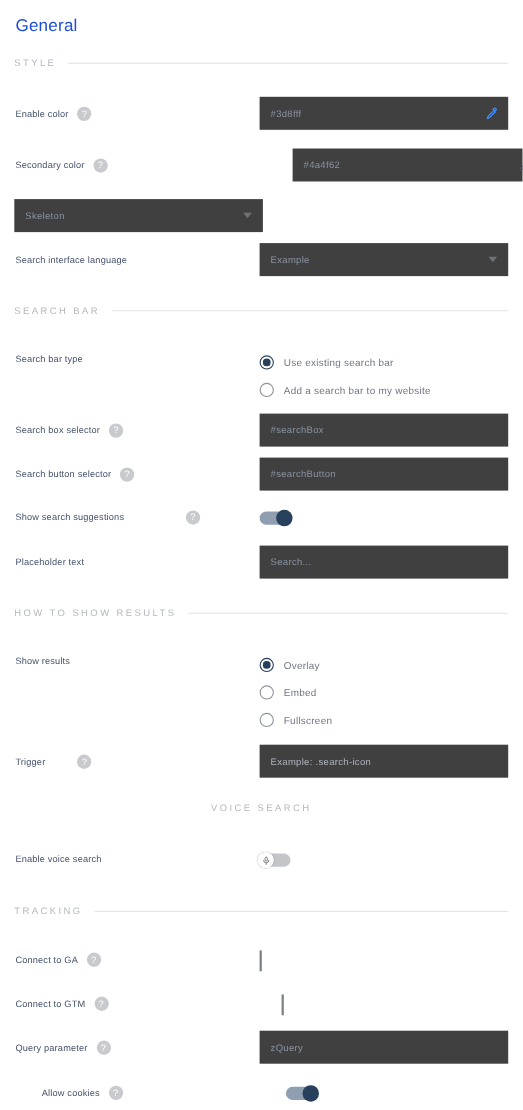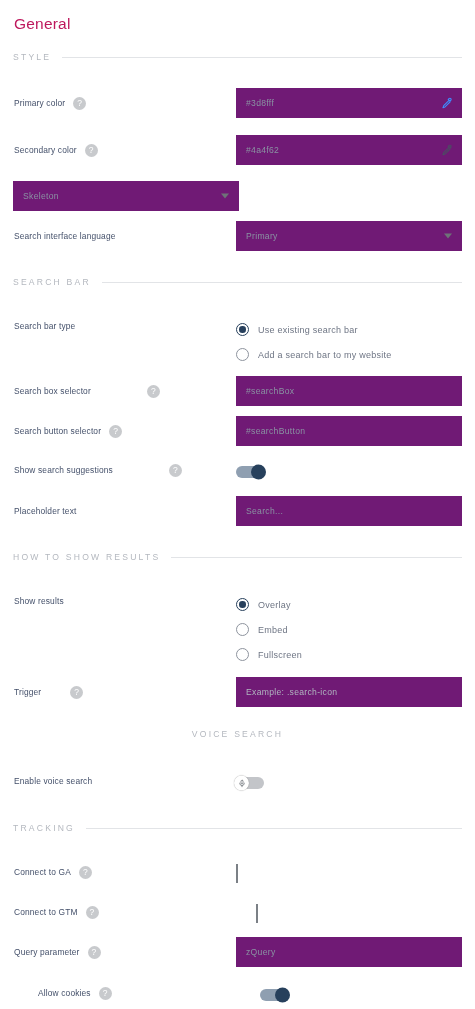--- a/index.html
+++ b/index.html
@@ -21,21 +21,21 @@
     height: 1009px;
     position: relative;
     box-sizing: border-box;
     padding: 0 13px;
   }
 
   
   .page-title {
     font-size: 15.5px;
     font-weight: 400;
-    color: #be185d;
+    color: #1d4ed8;
     letter-spacing: .2px;
     margin: 0;
     padding-top: 13px;
     padding-left: 1px;
     height: 22px;
     line-height: 22px;
   }
 
   
   .section {
@@ -95,21 +95,21 @@
     text-align: center;
     margin-left: 8px;
     flex: 0 0 13px;
     font-family: "Liberation Sans", sans-serif;
     user-select: none;
   }
 
   
   .field {
     position: relative;
-    background: #701a75;
+    background: #404040;
     height: 30px;
     width: 226px;
     border: 0;
     box-sizing: border-box;
     display: flex;
     align-items: center;
   }
   .field-value {
     font-size: 8.6px;
     color: #8a93a3;
@@ -234,37 +234,37 @@
 
   <div class="page-title">General</div>
 
   <div class="section abs" style="left:13px; top:48px; width:449px;">
     <span class="section-label">STYLE</span>
     <span class="section-rule"></span>
   </div>
 
   <div class="row abs" style="left:13px; top:88px; width:449px;">
     <div class="row-label" style="height:30px;">
-      <span class="txt">Primary color</span>
+      <span class="txt">Enable color</span>
       <span class="help-icon">?</span>
     </div>
     <div class="row-control">
       <div class="field">
         <span class="field-value">#3d8fff</span>
         <span class="field-icon">
           <svg width="12" height="12" viewBox="0 0 24 24" fill="none" stroke="#3d8fff" stroke-width="2.2" stroke-linecap="round" stroke-linejoin="round">
             <path d="M19.5 3.2a2.4 2.4 0 0 1 0 3.4l-1.7 1.7-3.4-3.4 1.7-1.7a2.4 2.4 0 0 1 3.4 0z"></path>
             <path d="M15.6 7.1 5.4 17.3 4 21.3l4-1.4L18.2 9.7"></path>
           </svg>
         </span>
       </div>
     </div>
   </div>
 
-  <div class="row abs" style="left:13px; top:135px; width:449px;">
+  <div class="row abs" style="left:13px; top:135px; width:449px;gap:30px;">
     <div class="row-label" style="height:30px;">
       <span class="txt">Secondary color</span>
       <span class="help-icon">?</span>
     </div>
     <div class="row-control">
       <div class="field">
         <span class="field-value">#4a4f62</span>
         <span class="field-icon">
           <svg width="12" height="12" viewBox="0 0 24 24" fill="none" stroke="#4a4f62" stroke-width="2.2" stroke-linecap="round" stroke-linejoin="round">
             <path d="M19.5 3.2a2.4 2.4 0 0 1 0 3.4l-1.7 1.7-3.4-3.4 1.7-1.7a2.4 2.4 0 0 1 3.4 0z"></path>
@@ -283,21 +283,21 @@
       </div>
     </div>
   </div>
 
   <div class="row abs" style="left:13px; top:221px; width:449px;">
     <div class="row-label" style="height:30px;">
       <span class="txt">Search interface language</span>
     </div>
     <div class="row-control">
       <div class="field">
-        <span class="field-value">Primary</span>
+        <span class="field-value">Example</span>
         <span class="select-caret"></span>
       </div>
     </div>
   </div>
 
   <div class="section abs" style="left:13px; top:273px; width:449px;">
     <span class="section-label">SEARCH BAR</span>
     <span class="section-rule"></span>
   </div>
 
@@ -311,21 +311,21 @@
         <span class="radio-label">Use existing search bar</span>
       </div>
       <div class="radio-item">
         <span class="radio-dot"></span>
         <span class="radio-label">Add a search bar to my website</span>
       </div>
     </div>
   </div>
 
   <div class="row abs" style="left:13px; top:376px; width:449px;">
-    <div class="row-label" style="height:30px;gap:48px;">
+    <div class="row-label" style="height:30px;">
       <span class="txt">Search box selector</span>
       <span class="help-icon">?</span>
     </div>
     <div class="row-control">
       <div class="field">
         <span class="field-value">#searchBox</span>
       </div>
     </div>
   </div>
 

